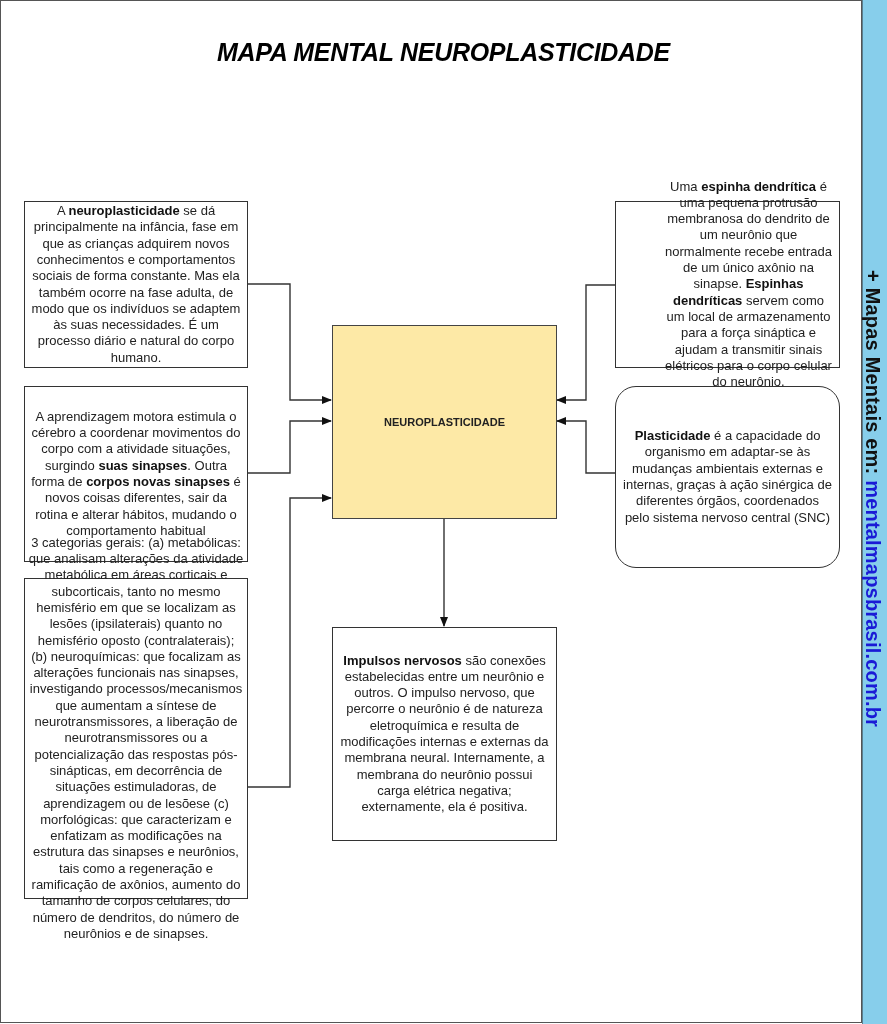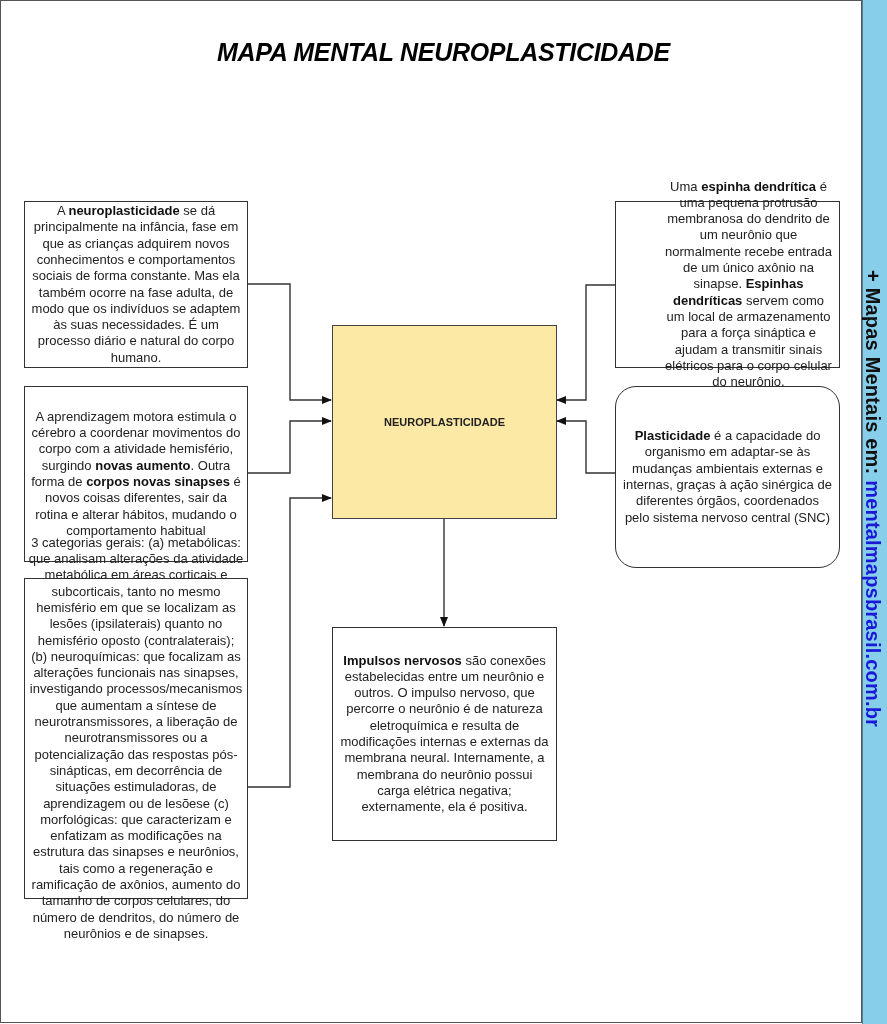--- a/index.html
+++ b/index.html
@@ -44,21 +44,21 @@
 </svg>
 
 <div class="box" style="left:24px; top:201px; width:224px; height:167px;">
   <div>
     <span>A </span><b>neuroplasticidade</b><span> se dá principalmente na infância, fase em que as crianças adquirem novos conhecimentos e comportamentos sociais de forma constante. Mas ela também ocorre na fase adulta, de modo que os indivíduos se adaptem às suas necessidades. É um processo diário e natural do corpo humano.</span>
   </div>
 </div>
 
 <div class="box" style="left:24px; top:386px; width:224px; height:176px;">
   <div>
-    <span>A aprendizagem motora estimula o cérebro a coordenar movimentos do corpo com a atividade hemisfério, surgindo </span><b>novas aumento</b><span>. Outra forma de </span><b>corpos novas sinapses</b><span> é novos coisas diferentes, sair da rotina e alterar hábitos, mudando o comportamento habitual</span>
+    <span>A aprendizagem motora estimula o cérebro a coordenar movimentos do corpo com a atividade situações, surgindo </span><b>suas sinapses</b><span>. Outra forma de </span><b>corpos novas sinapses</b><span> é novos coisas diferentes, sair da rotina e alterar hábitos, mudando o comportamento habitual</span>
   </div>
 </div>
 
 <div class="box" style="left:24px; top:578px; width:224px; height:321px; padding:0 3px;">
   <div>3 categorias gerais: (a) metabólicas: que analisam alterações da atividade metabólica em áreas corticais e subcorticais, tanto no mesmo hemisfério em que se localizam as lesões (ipsilaterais) quanto no hemisfério oposto (contralaterais); (b) neuroquímicas: que focalizam as alterações funcionais nas sinapses, investigando processos/mecanismos que aumentam a síntese de neurotransmissores, a liberação de neurotransmissores ou a potencialização das respostas pós-sinápticas, em decorrência de situações estimuladoras, de aprendizagem ou de lesõese (c) morfológicas: que caracterizam e enfatizam as modificações na estrutura das sinapses e neurônios, tais como a regeneração e ramificação de axônios, aumento do tamanho de corpos celulares, do número de dendritos, do número de neurônios e de sinapses.</div>
 </div>
 
 <div class="box center" style="left:332px; top:325px; width:225px; height:194px;">
   <div>NEUROPLASTICIDADE</div>
 </div>

